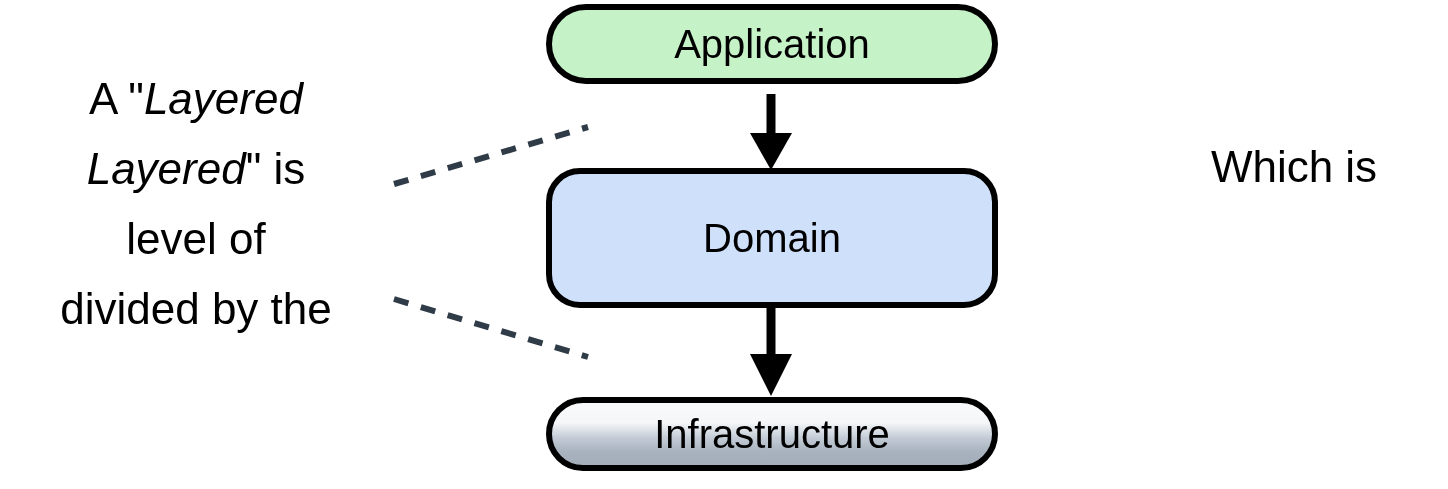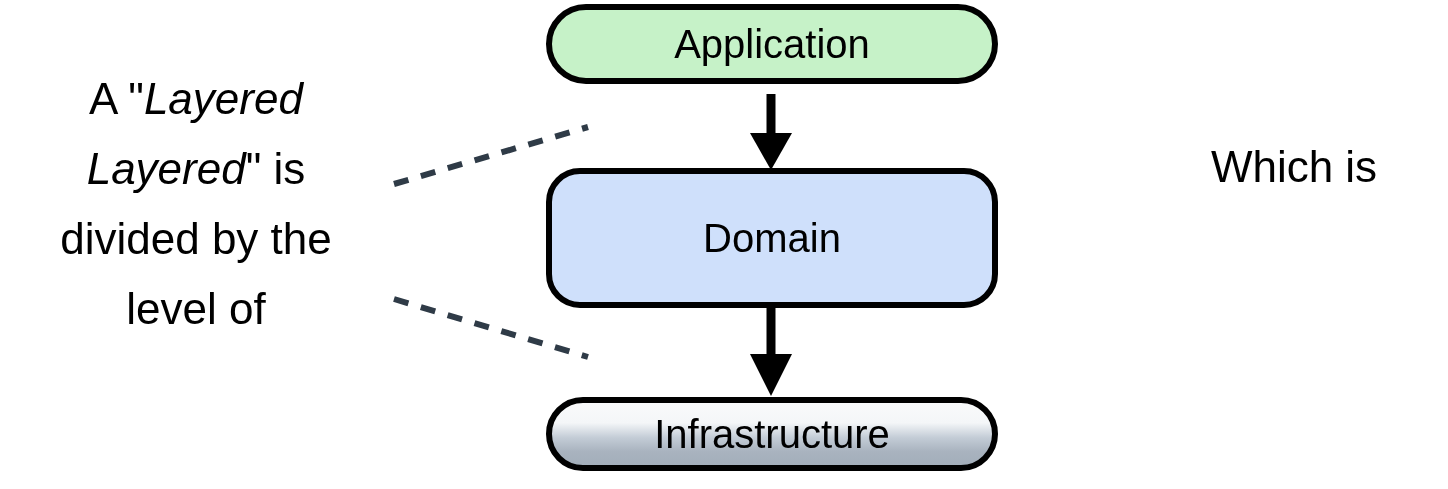--- a/index.html
+++ b/index.html
@@ -106,22 +106,22 @@
   }
 </style>
 </head>
 <body>
 
 <div id="canvas">
 
   <div id="note-left" class="annotation">
     <span class="ln"><span>A "</span><i>Layered</i></span>
     <span class="ln"><i>Layered</i><span>" is</span></span>
+    <span class="ln">level of</span>
     <span class="ln">divided by the</span>
-    <span class="ln">level of</span>
   </div>
 
   <div id="note-right" class="annotation">
     <span class="ln">Which is</span>
   </div>
 
   <div id="box-application" class="layer-box">
     <span class="layer-label">Application</span>
   </div>
 

